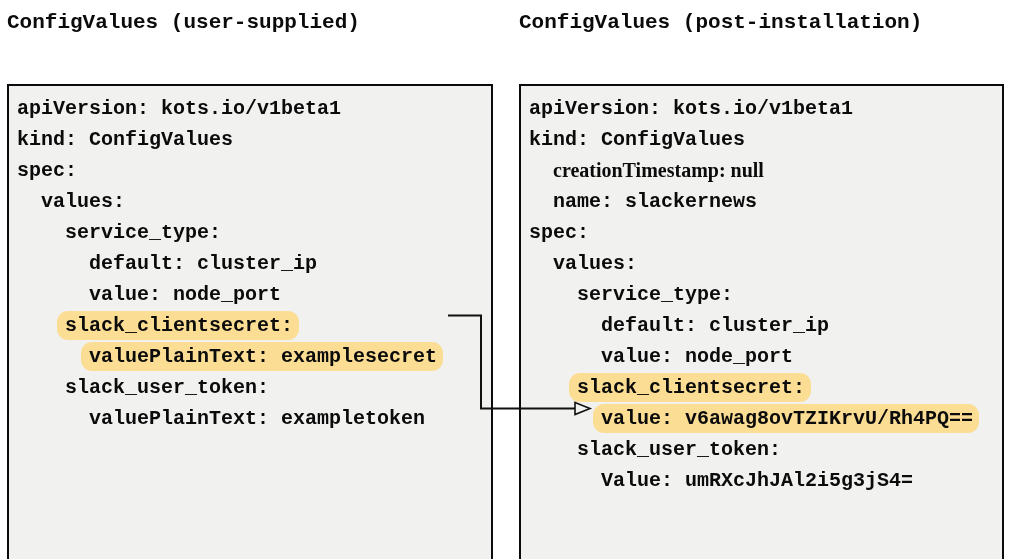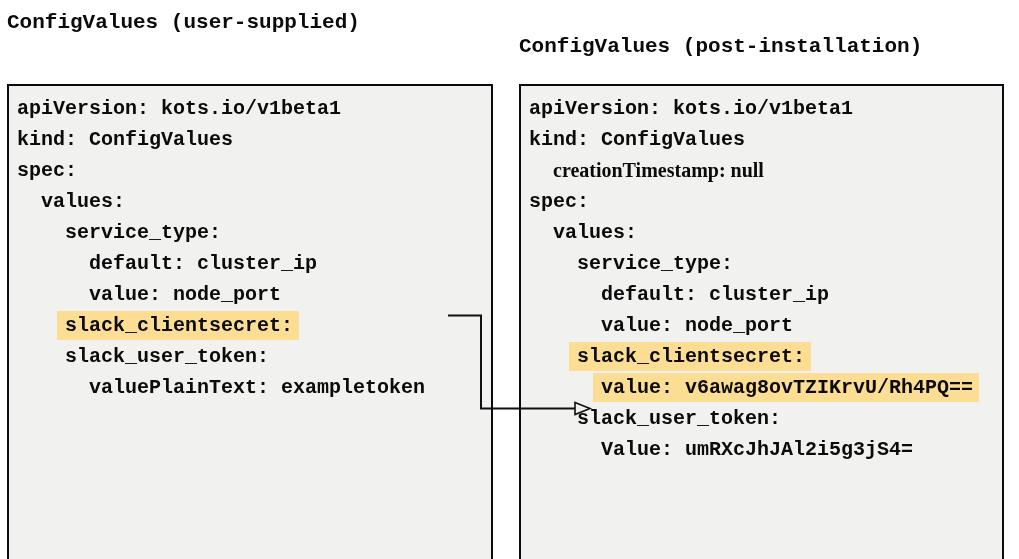--- a/index.html
+++ b/index.html
@@ -11,21 +11,21 @@
   *{margin:0;padding:0;box-sizing:border-box;}
   html,body{width:1019px;height:559px;background:#ffffff;overflow:hidden;}
   body{position:relative;font-family:"Liberation Mono","DejaVu Sans Mono",monospace;color:var(--txt);}
 
   .panel-title{
     position:absolute;top:7px;height:32px;
     font-size:21px;font-weight:bold;line-height:32px;
     letter-spacing:0;white-space:nowrap;
   }
   #title-left{left:7px;width:486px;}
-  #title-right{left:519px;width:485px;margin-top:24px;}
+  #title-right{left:519px;width:485px;}
 
   .panel{
     position:absolute;top:43px;height:500px;
     background:var(--panel-bg);
     border:2px solid var(--panel-border);
     padding:7px 0 0 8px;
     margin-top:41px;
   }
   #panel-left{left:7px;width:486px;}
   #panel-right{left:519px;width:485px;}
@@ -35,20 +35,21 @@
     font-size:20px;font-weight:bold;
     white-space:pre;
   }
   .yaml-line .txt{
     display:inline;
   }
   .yaml-line .txt.hl{
     background:var(--hl);
     padding:3px 6px 3px 8px;
     margin-left:-8px;
+    border-radius:11px;
   }
 
   #arrow-overlay{
     position:absolute;left:0;top:0;width:1019px;height:559px;
     pointer-events:none;z-index:5;
   }
 </style>
 </head>
 <body>
 
@@ -58,28 +59,30 @@
 
 <div class="panel" id="panel-left">
     <div class="yaml-line" style="padding-left: 0px;"><span class="txt">apiVersion: kots.io/v1beta1</span></div>
     <div class="yaml-line" style="padding-left: 0px;"><span class="txt">kind: ConfigValues</span></div>
     <div class="yaml-line" style="padding-left: 0px;"><span class="txt">spec:</span></div>
     <div class="yaml-line" style="padding-left: 24px;"><span class="txt">values:</span></div>
     <div class="yaml-line" style="padding-left: 48px;"><span class="txt">service_type:</span></div>
     <div class="yaml-line" style="padding-left: 72px;"><span class="txt">default: cluster_ip</span></div>
     <div class="yaml-line" style="padding-left: 72px;"><span class="txt">value: node_port</span></div>
     <div class="yaml-line" style="padding-left: 48px;"><span class="txt hl">slack_clientsecret:</span></div>
+    <div class="yaml-line" style="padding-left: 72px;"><span class="txt hl">valuePlainText: examplesecret</span></div>
     <div class="yaml-line" style="padding-left: 48px;"><span class="txt">slack_user_token:</span></div>
     <div class="yaml-line" style="padding-left: 72px;"><span class="txt">valuePlainText: exampletoken</span></div>
   </div>
 
 <div class="panel" id="panel-right">
     <div class="yaml-line" style="padding-left: 0px;"><span class="txt">apiVersion: kots.io/v1beta1</span></div>
     <div class="yaml-line" style="padding-left: 0px;"><span class="txt">kind: ConfigValues</span></div>
     <div class="yaml-line" style="padding-left: 24px; font-family: Liberation Serif, serif;"><span class="txt">creationTimestamp: null</span></div>
+    <div class="yaml-line" style="padding-left: 24px;"><span class="txt">name: slackernews</span></div>
     <div class="yaml-line" style="padding-left: 0px;"><span class="txt">spec:</span></div>
     <div class="yaml-line" style="padding-left: 24px;"><span class="txt">values:</span></div>
     <div class="yaml-line" style="padding-left: 48px;"><span class="txt">service_type:</span></div>
     <div class="yaml-line" style="padding-left: 72px;"><span class="txt">default: cluster_ip</span></div>
     <div class="yaml-line" style="padding-left: 72px;"><span class="txt">value: node_port</span></div>
     <div class="yaml-line" style="padding-left: 48px;"><span class="txt hl">slack_clientsecret:</span></div>
     <div class="yaml-line" style="padding-left: 72px;"><span class="txt hl">value: v6awag8ovTZIKrvU/Rh4PQ==</span></div>
     <div class="yaml-line" style="padding-left: 48px;"><span class="txt">slack_user_token:</span></div>
     <div class="yaml-line" style="padding-left: 72px;"><span class="txt">Value: umRXcJhJAl2i5g3jS4=</span></div>
   </div>

